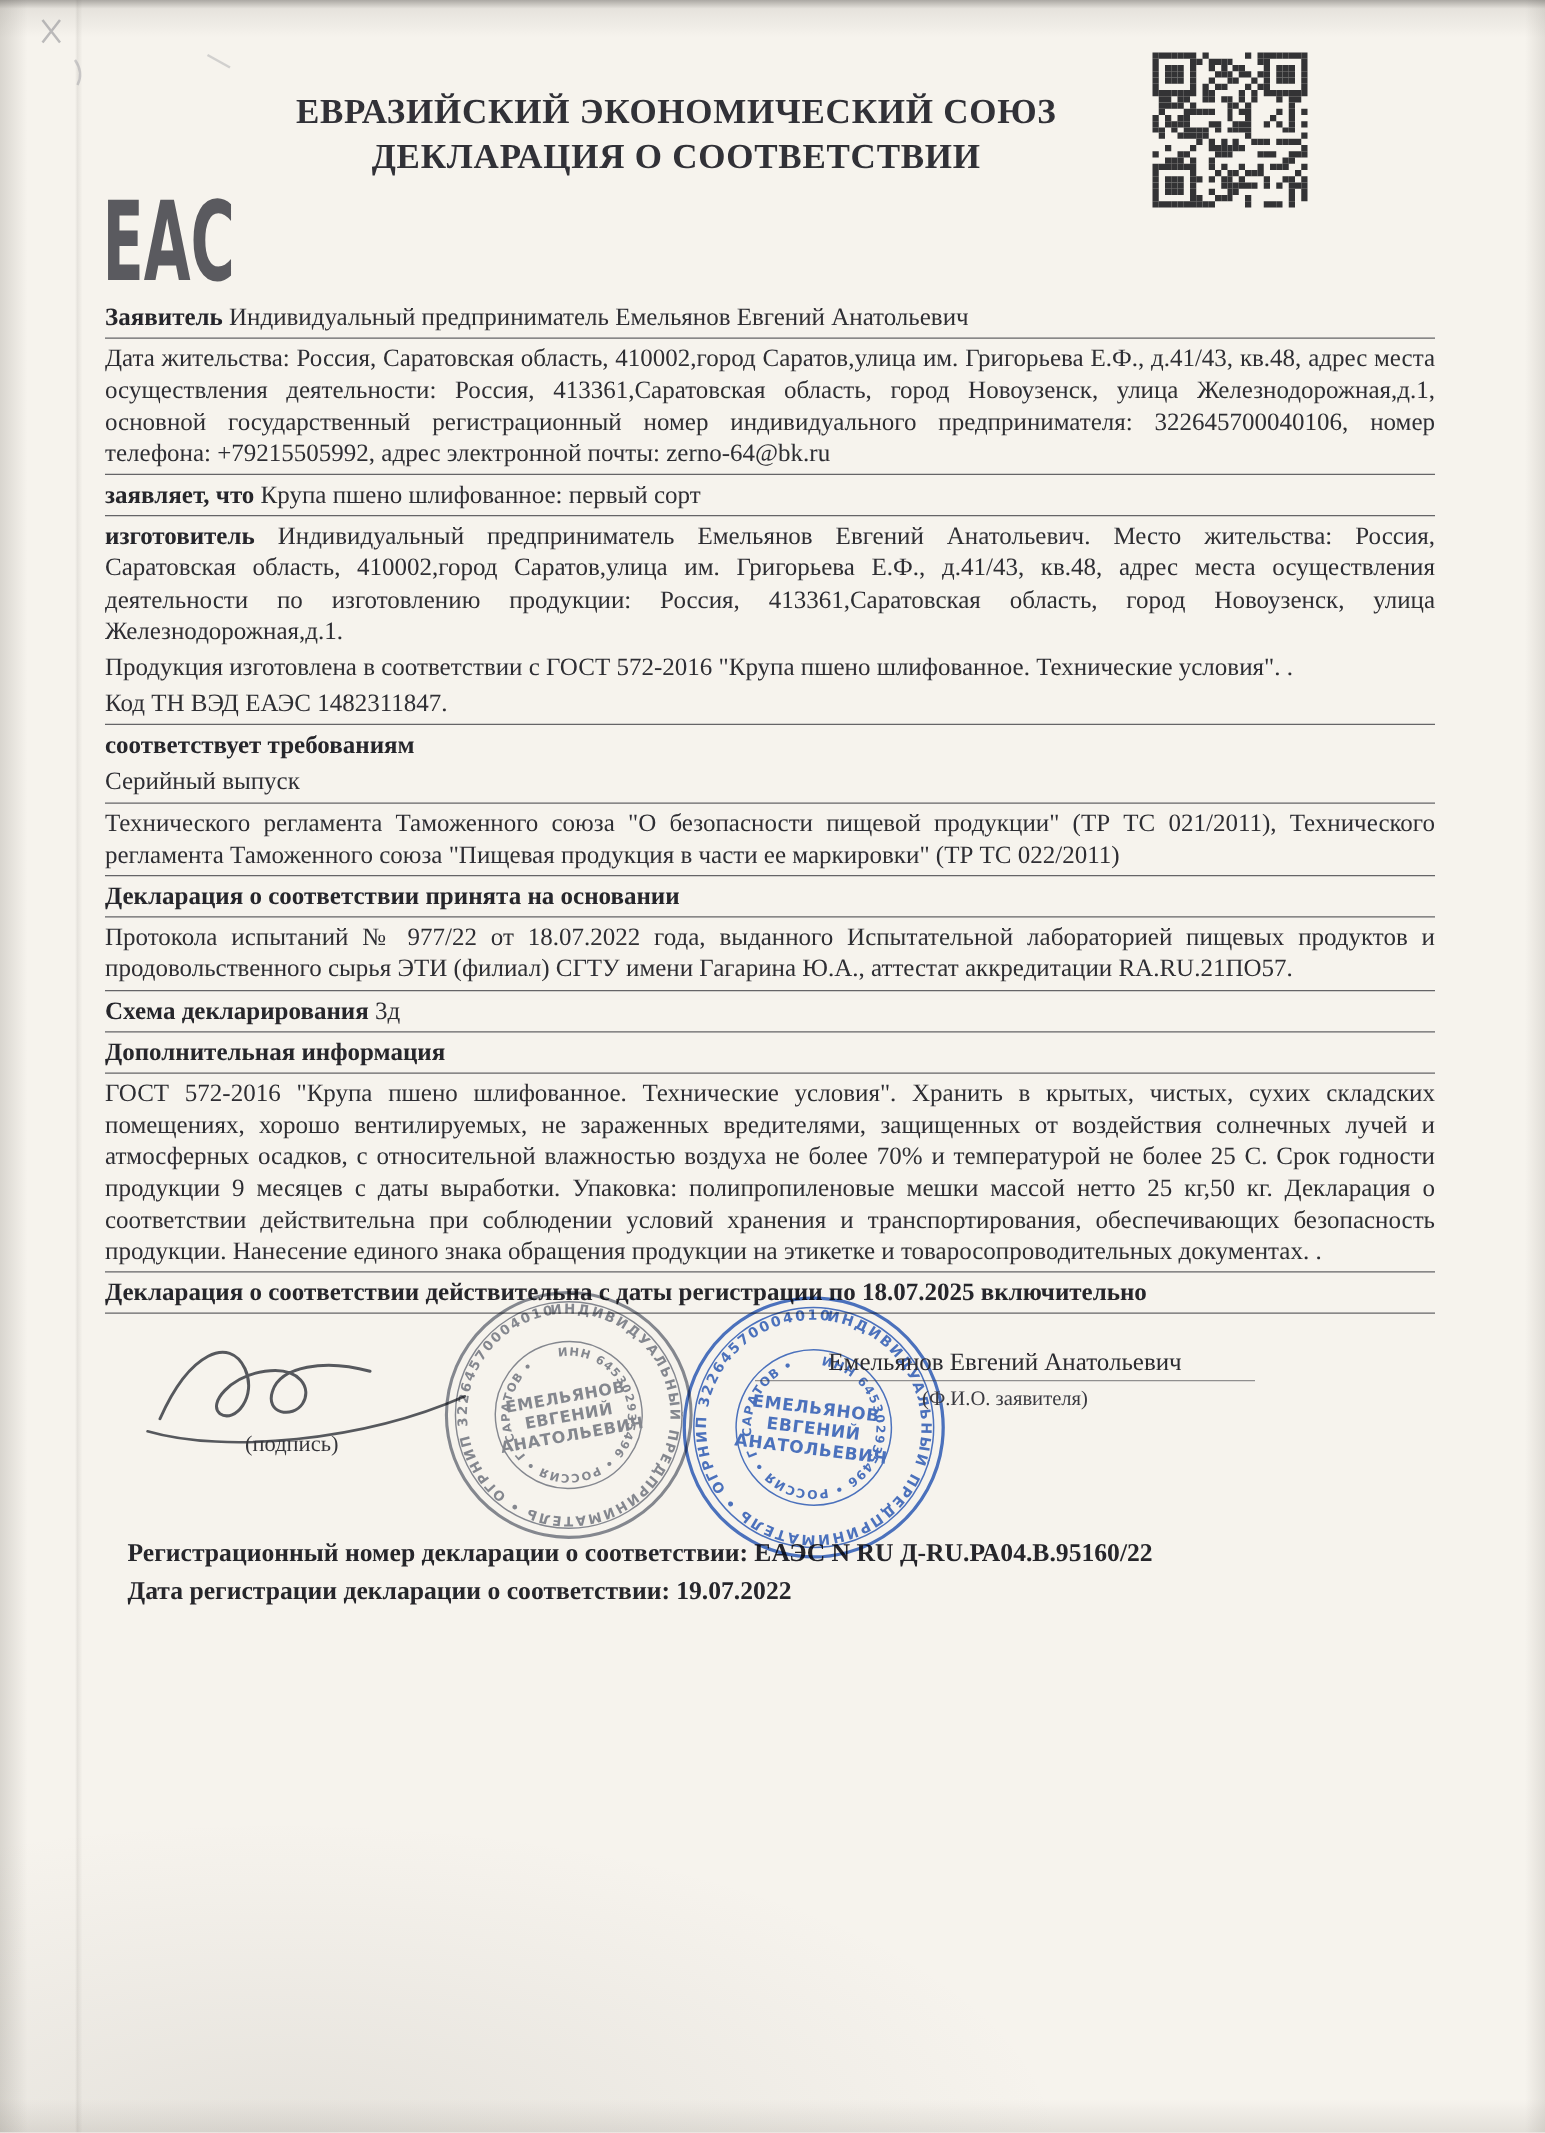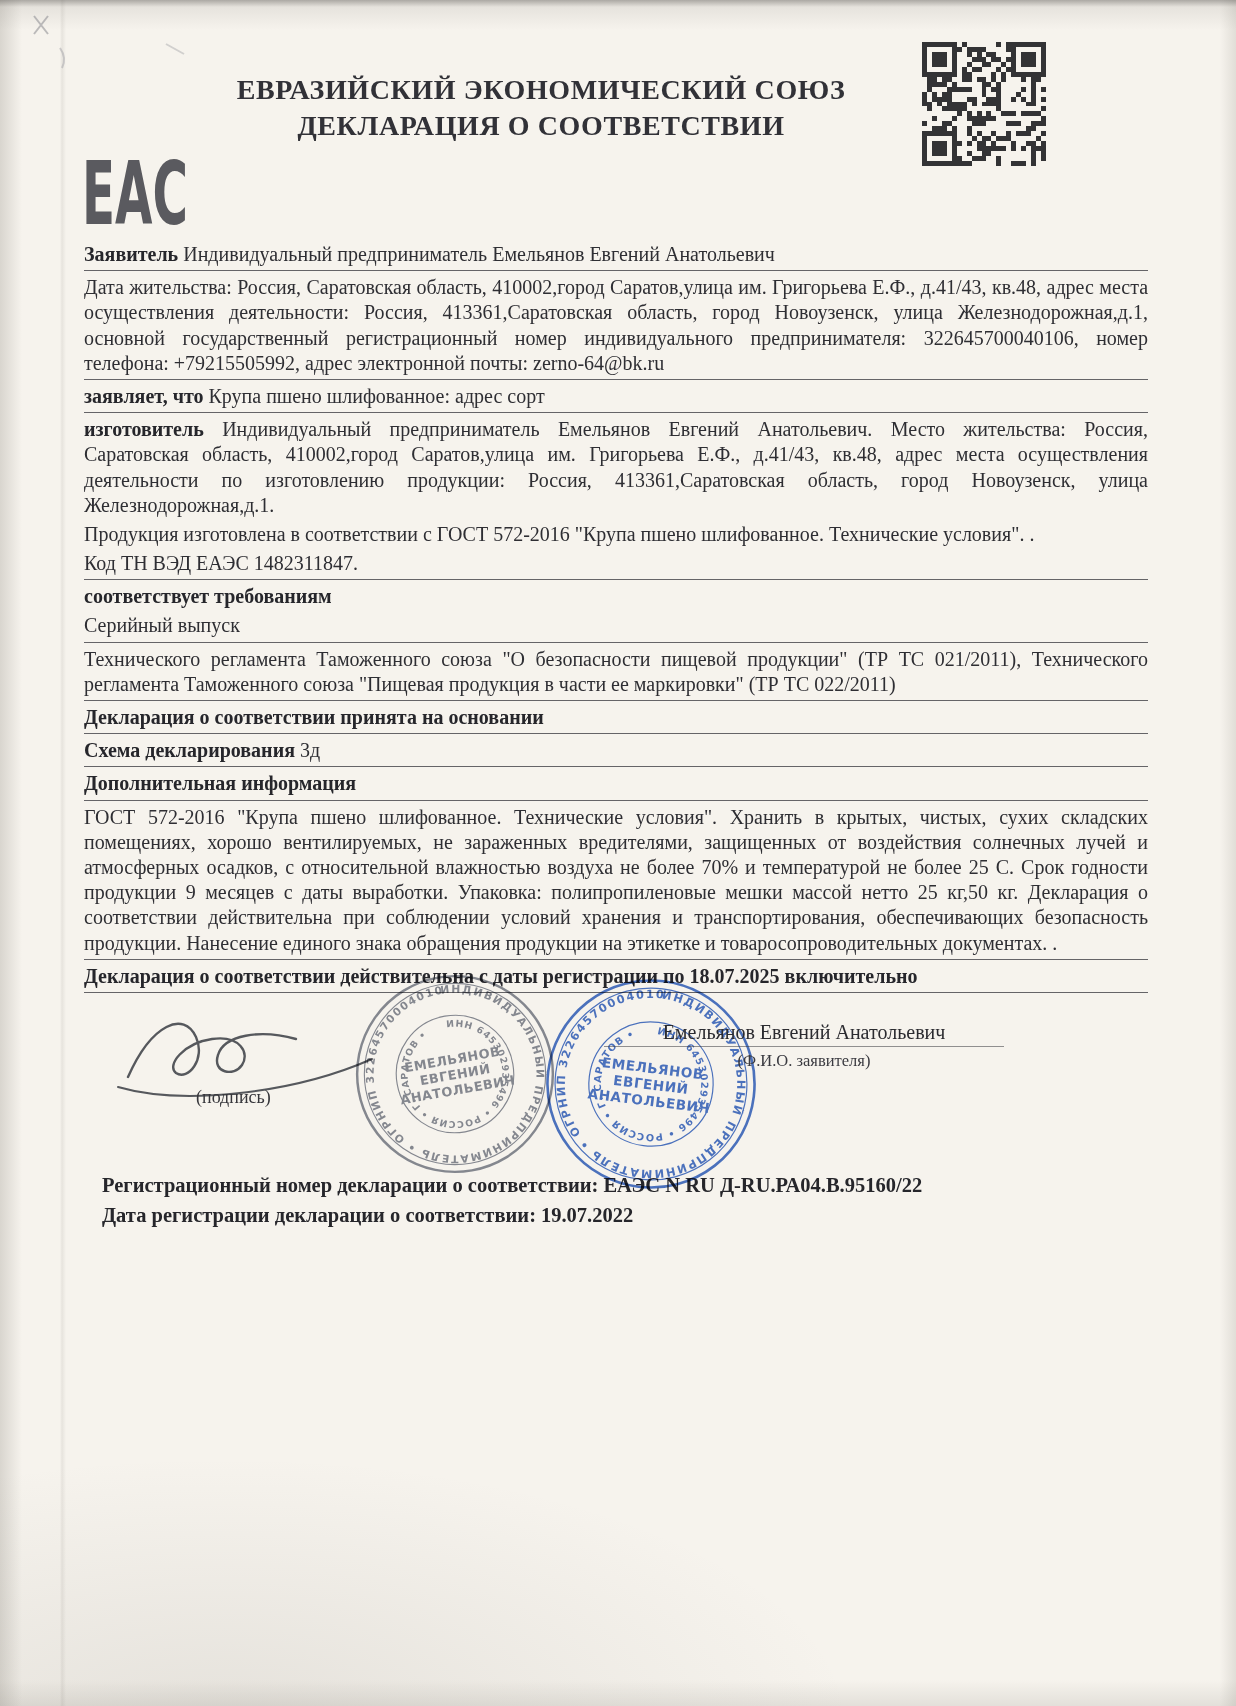--- a/index.html
+++ b/index.html
@@ -387,21 +387,21 @@
     </p>
 
     <p class="para rule">
       <span>Дата жительства:</span>
       <span>Россия, Саратовская область, 410002,город Саратов,улица им. Григорьева Е.Ф., д.41/43, кв.48, адрес места осуществления деятельности: Россия, 413361,Саратовская область, город Новоузенск, улица Железнодорожная,д.1, основной государственный регистрационный номер индивидуального предпринимателя: 322645700040106, номер телефона: +79215505992, адрес электронной почты: zerno-64@bk.ru</span>
     </p>
 
 
     <p class="para rule">
       <b>заявляет, что</b>
-      <span>Крупа пшено шлифованное: адрес сорт</span>
+      <span>Крупа пшено шлифованное: первый сорт</span>
     </p>
 
     <p class="para">
       <b>изготовитель</b>
       <span>Индивидуальный предприниматель Емельянов Евгений Анатольевич. Место жительства: Россия, Саратовская область, 410002,город Саратов,улица им. Григорьева Е.Ф., д.41/43, кв.48, адрес места осуществления деятельности по изготовлению продукции: Россия, 413361,Саратовская область, город Новоузенск, улица Железнодорожная,д.1.</span>
     </p>
 
     <p class="para">
       <span>Продукция изготовлена в соответствии с ГОСТ 572-2016 "Крупа пшено шлифованное. Технические условия". .</span>
     </p>
@@ -419,20 +419,23 @@
     </p>
 
     <p class="para rule">
       <span>Технического регламента Таможенного союза "О безопасности пищевой продукции" (ТР ТС 021/2011), Технического регламента Таможенного союза "Пищевая продукция в части ее маркировки" (ТР ТС 022/2011)</span>
     </p>
 
     <p class="para rule">
       <b>Декларация о соответствии принята на основании</b>
     </p>
 
+    <p class="para rule">
+      <span>Протокола испытаний № 977/22 от 18.07.2022 года, выданного Испытательной лабораторией пищевых продуктов и продовольственного сырья ЭТИ (филиал) СГТУ имени Гагарина Ю.А., аттестат аккредитации RA.RU.21ПО57.</span>
+    </p>
 
     <p class="para rule">
       <b>Схема декларирования</b>
       <span>3д</span>
     </p>
 
     <p class="para rule">
       <b>Дополнительная информация</b>
     </p>
 

